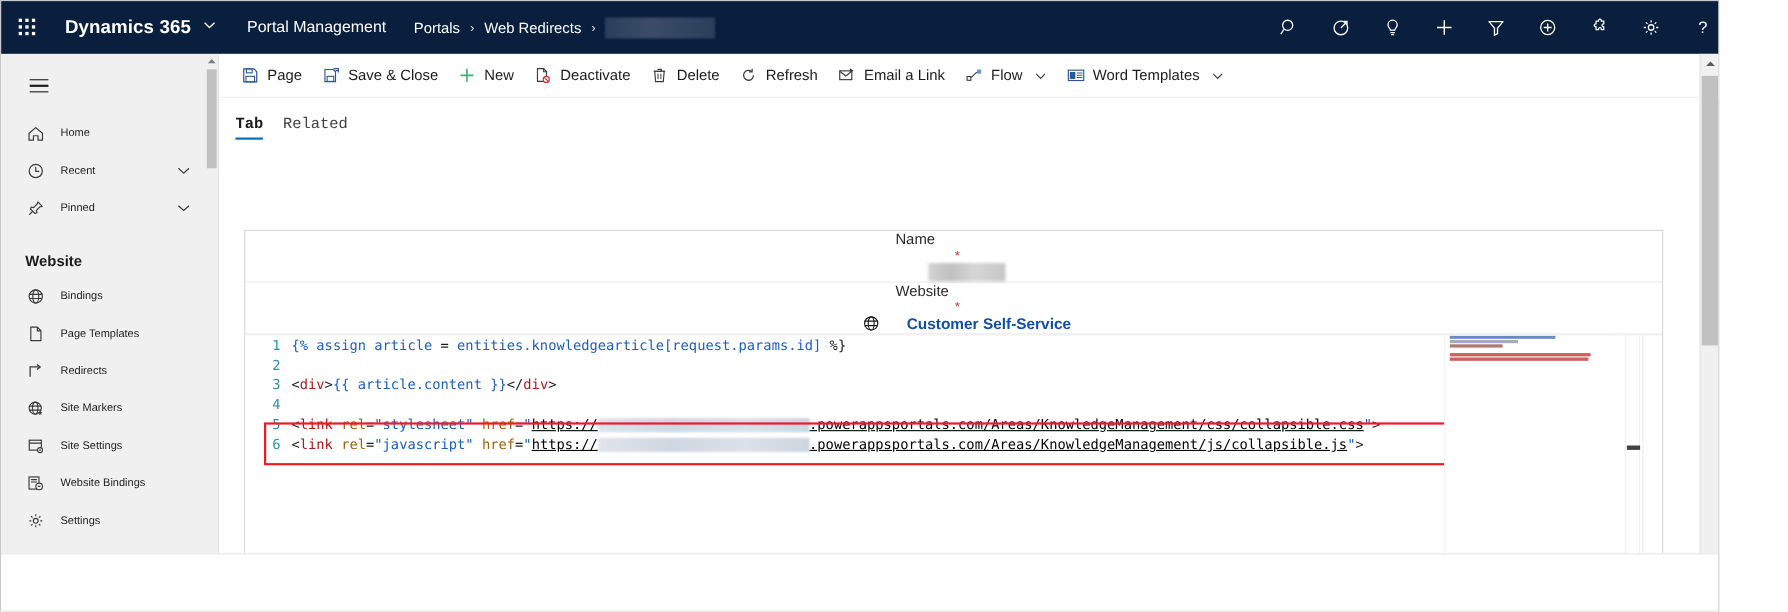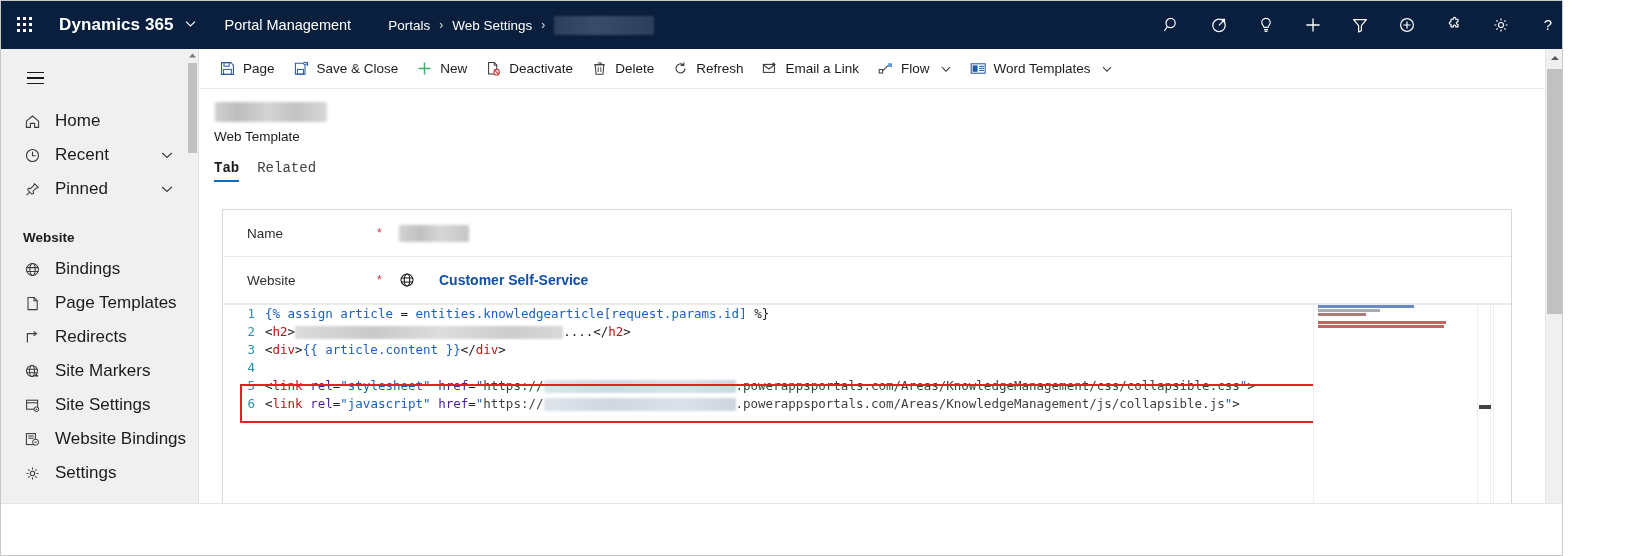--- a/index.html
+++ b/index.html
@@ -49,21 +49,21 @@
   .brand-caret {
     margin-left: 10px; margin-right: 6px;
     display: inline-block;
   }
   .appname {
     font-size: 14.5px; margin-left: 22px; white-space: nowrap;
     color: #ffffff;
   }
   .breadcrumb {
     display: flex; align-items: center; gap: 9px;
-    margin-left: 37px; font-size: 13.5px;
+    margin-left: 25px; font-size: 13.5px;
   }
   .breadcrumb .crumb { white-space: nowrap; cursor: pointer; }
   .breadcrumb .sep { opacity: .85; font-size: 12px; }
   .crumb-redact {
     display:inline-block; width: 100px; height: 19px;
     background: linear-gradient(90deg,#2b3f5c,#3a4c67 40%,#324560 75%,#2b3f5c);
     filter: blur(1.2px);
     border-radius: 1px;
   }
   #topbar-right {
@@ -90,21 +90,21 @@
     display: flex; flex-direction: column; justify-content: center;
     align-items: center; gap: 4px; margin: 9px 0 6px 12px;
     cursor: pointer;
   }
   .hamburger i { display:block; width: 17px; height: 1.6px; background: #1b1b1b; }
 
   .nav-item {
     position: relative;
     height: 34px; display: flex; align-items: center;
     padding-left: 22px; cursor: pointer;
-    font-size: 17px; color: #1b1b1b;
+    font-size: 10px; color: #1b1b1b;
   }
   .nav-ico {
     width: 19px; height: 19px; margin-right: 13px;
     display: flex; align-items: center; justify-content: center;
     flex: 0 0 19px;
   }
   .nav-label { white-space: nowrap; }
   .nav-chev { margin-left: auto; margin-right: 24px; display:flex; }
   .nav-group {
     font-size: 13.5px; font-weight: bold; color: #1b1b1b;
@@ -173,20 +173,21 @@
   #formcard {
     position: absolute; left: 22px; top: 160px;
     width: 1290px; height: 294px;
     border: 1px solid #d6d6d6; border-bottom: none;
     background: #ffffff; overflow: hidden;
   }
   .field-row {
     display: flex; align-items: center;
     height: 47px; padding-left: 24px;
     border-bottom: 1px solid #ebebeb;
+    flex-direction: column;
   }
   .field-label { width: 130px; font-size: 13.5px; color: #2b2b2b; }
   .req-star { width: 22px; color: #d13438; font-size: 12px; }
   .field-val { display: flex; align-items: center; font-size: 13.5px; }
   .val-redact {
     width: 70px; height: 17px;
     background: linear-gradient(90deg,#d2d2d2,#c0c0c0 30%,#d6d6d6 60%,#c6c6c6);
     filter: blur(1.5px); border-radius: 1px;
   }
   .lookup {
@@ -213,25 +214,25 @@
   .code-line {
     position: relative; height: 18px; display: flex; align-items: center;
     white-space: pre;
   }
   .gutter {
     width: 42px; flex: 0 0 42px; text-align: right; padding-right: 10px;
     color: #2b91af; font-size: 12.5px; user-select: none;
   }
   .code { white-space: pre; }
   .tok-tag   { color: #b41717; }
-  .tok-attr  { color: #4c1d95; }
+  .tok-attr  { color: #a16207; }
   .tok-str   { color: #1560bd; }
   .tok-blue  { color: #1d5fbf; }
   .tok-plain { color: #1b1b1b; }
-  .tok-link  { color: #404040; }
+  .tok-link  { color: #000000; text-decoration: underline; }
   .inline-redact {
     display: inline-block; vertical-align: middle;
     height: 13px; background: linear-gradient(90deg,#dfe4ea,#cfd7e2 35%,#dbe1e9 70%,#cdd5e0);
     filter: blur(1.2px); border-radius: 1px;
   }
   .inline-redact.gray {
     background: linear-gradient(90deg,#dcdcdc,#c9c9c9 30%,#dddddd 55%,#cccccc 80%,#d9d9d9);
   }
   #redbox {
     position: absolute; left: 17px; top: 79px;
@@ -311,21 +312,21 @@
       <svg width="13" height="13" viewBox="0 0 13 13">
           <path d="M2 4.6 L6.5 9 L11 4.6" fill="none" stroke="#ffffff" stroke-width="1.2"></path>
         </svg>
     </span>
 
     <div class="appname">Portal Management</div>
 
     <div class="breadcrumb">
       <span class="crumb">Portals</span>
       <span class="sep">›</span>
-      <span class="crumb">Web Settings</span>
+      <span class="crumb">Web Redirects</span>
       <span class="sep">›</span>
       <span class="crumb-redact"></span>
     </div>
 
     <div id="topbar-right">
       <div class="tb-icon">
         <svg width="20" height="20" viewBox="0 0 20 20">
             <circle cx="8.6" cy="8" r="4.6" fill="none" stroke="#fff" stroke-width="1.2"></circle>
             <path d="M5.2 11.6 L2.4 16" stroke="#fff" stroke-width="1.2" fill="none"></path>
           </svg>
@@ -627,24 +628,20 @@
         <span>Word Templates</span>
         <span class="caret">
           <svg width="12" height="12" viewBox="0 0 12 12">
               <path d="M2 4.2 L6 8.2 L10 4.2" fill="none" stroke="#3b3b3b" stroke-width="1.05"></path>
             </svg>
         </span>
       </div>
 
     </div>
 
-    <div id="rec-header">
-      <div class="rec-title-redact"></div>
-      <div class="rec-sub">Web Template</div>
-    </div>
 
     <div id="formtabs">
       <div class="ftab active">Tab</div>
       <div class="ftab">Related</div>
     </div>
 
     <div id="formcard">
 
       <div class="field-row">
         <div class="field-label">Name</div>
@@ -667,21 +664,21 @@
                 </svg>
             </span>
             <span>Customer Self-Service</span>
           </span>
         </div>
       </div>
 
       <div id="editor-wrap">
         <div id="editor">
             <div class="code-line"><span class="gutter">1</span><span class="code"><span class="tok-blue">{% </span><span class="tok-blue">assign</span><span class="tok-blue"> article </span><span class="tok-plain">=</span><span class="tok-blue"> entities.knowledgearticle[request.params.id] </span><span class="tok-plain">%}</span></span></div>
-            <div class="code-line"><span class="gutter">2</span><span class="code"><span class="tok-plain">&lt;</span><span class="tok-tag">h2</span><span class="tok-plain">&gt;</span><span class="inline-redact gray" style="width: 268px;"></span><span class="tok-plain">....</span><span class="tok-plain">&lt;/</span><span class="tok-tag">h2</span><span class="tok-plain">&gt;</span></span></div>
+            <div class="code-line"><span class="gutter">2</span></div>
             <div class="code-line"><span class="gutter">3</span><span class="code"><span class="tok-plain">&lt;</span><span class="tok-tag">div</span><span class="tok-plain">&gt;</span><span class="tok-blue">{{ article.content }}</span><span class="tok-plain">&lt;/</span><span class="tok-tag">div</span><span class="tok-plain">&gt;</span></span></div>
             <div class="code-line"><span class="gutter">4</span><span class="code"></span></div>
             <div class="code-line"><span class="gutter">5</span><span class="code"><span class="tok-plain">&lt;</span><span class="tok-tag">link</span><span class="tok-plain"> </span><span class="tok-attr">rel</span><span class="tok-plain">=</span><span class="tok-str">"stylesheet"</span><span class="tok-plain"> </span><span class="tok-attr">href</span><span class="tok-plain">=</span><span class="tok-str">"</span><span class="tok-link">https://</span><span class="inline-redact" style="width: 192px;"></span><span class="tok-link">.powerappsportals.com/Areas/KnowledgeManagement/css/collapsible.css</span><span class="tok-str">"</span><span class="tok-plain">&gt;</span></span></div>
             <div class="code-line"><span class="gutter">6</span><span class="code"><span class="tok-plain">&lt;</span><span class="tok-tag">link</span><span class="tok-plain"> </span><span class="tok-attr">rel</span><span class="tok-plain">=</span><span class="tok-str">"javascript"</span><span class="tok-plain"> </span><span class="tok-attr">href</span><span class="tok-plain">=</span><span class="tok-str">"</span><span class="tok-link">https://</span><span class="inline-redact" style="width: 192px;"></span><span class="tok-link">.powerappsportals.com/Areas/KnowledgeManagement/js/collapsible.js</span><span class="tok-str">"</span><span class="tok-plain">&gt;</span></span></div>
           </div>
 
         <div id="redbox"></div>
 
         <div id="minimap">
             <div class="mm-line" style="width: 96px; background: rgb(74, 111, 181);"></div>

